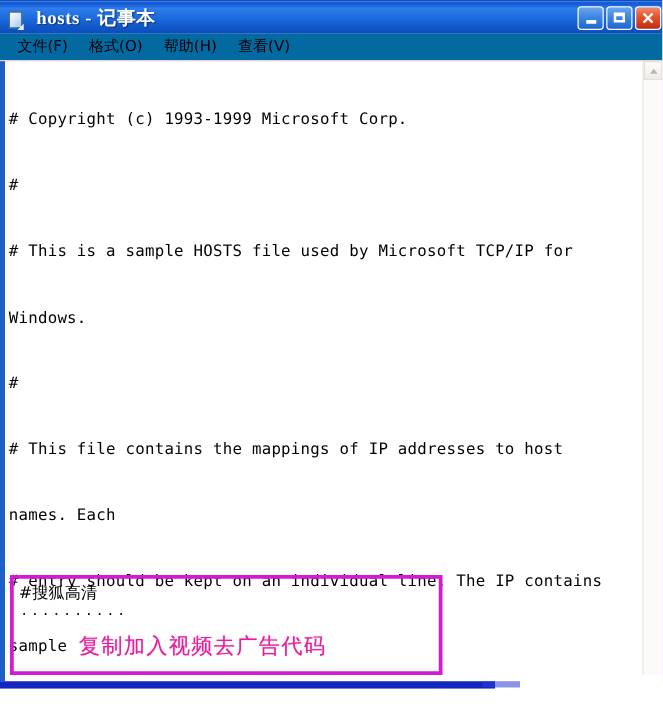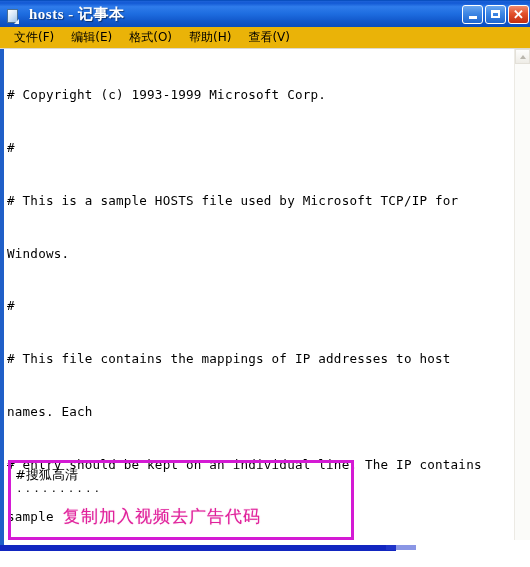--- a/index.html
+++ b/index.html
@@ -129,21 +129,21 @@
     line-height: 1;
   }
 
   
   #menu-bar {
     position: absolute;
     left: 0;
     top: 27px;
     width: 530px;
     height: 22px;
-    background: #eab308;
+    background: #0369a1;
     border-bottom: 1px solid #dcd9cf;
     display: flex;
     align-items: center;
     box-sizing: border-box;
     padding-left: 6px;
   }
   .menu-item {
     font-size: 12px;
     color: #000;
     padding: 2px 9px 2px 8px;
@@ -314,21 +314,20 @@
         <span class="glyph-max"></span>
       </div>
       <div class="win-btn close">
         <span class="glyph-close">✕</span>
       </div>
     </div>
   </div>
 
   <div id="menu-bar">
     <div class="menu-item">文件(F)</div>
-    <div class="menu-item">编辑(E)</div>
     <div class="menu-item">格式(O)</div>
     <div class="menu-item">帮助(H)</div>
     <div class="menu-item">查看(V)</div>
   </div>
 
   <div id="window-body">
 
     <div id="text-area">
       <div id="text-content">
         <div class="tline"># Copyright (c) 1993-1999 Microsoft Corp.</div>

